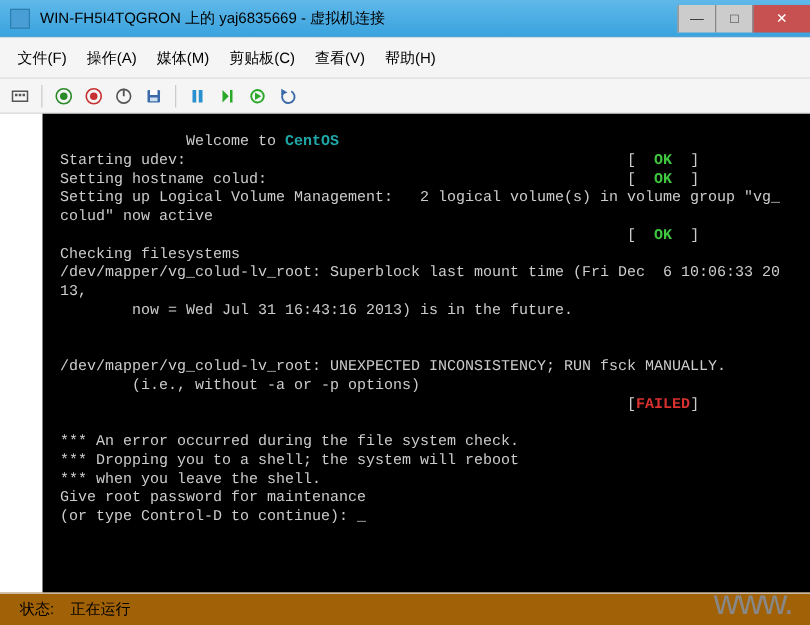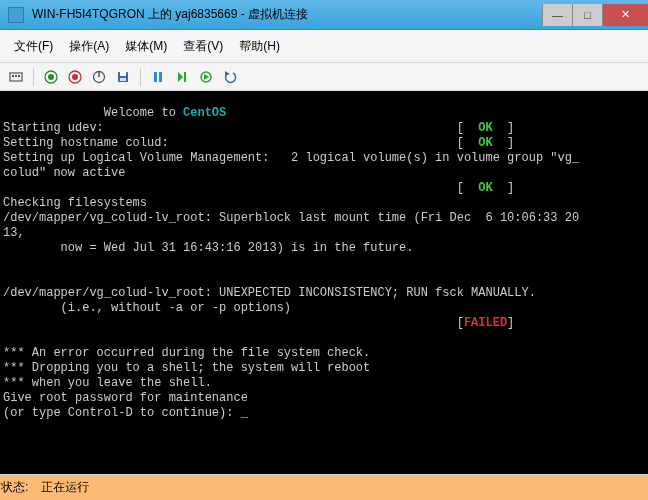--- a/index.html
+++ b/index.html
@@ -10,46 +10,47 @@
 .win-controls { display: flex; height: 22px; }
 .win-btn { width: 30px; display: flex; align-items: center; justify-content: center; font-size: 11px; border-left: 1px solid #888; cursor: pointer; }
 .win-min, .win-max { background: #ccc; color: #333; }
 .win-close { background: #c75050; color: #fff; width: 46px; }
 .menubar { height: 24px; background: #f5f5f5; display: flex; align-items: center; padding: 16px 6px; font-size: 12px; border-bottom: 1px solid #d8d8d8; }
 .menu-item { padding: 2px 8px; cursor: pointer; }
 .toolbar { height: 28px; background: #f5f5f5; display: flex; align-items: center; padding: 0 6px; gap: 4px; border-bottom: 1px solid #d8d8d8; }
 .tb-btn { width: 20px; height: 20px; display: flex; align-items: center; justify-content: center; cursor: pointer; border-radius: 2px; }
 .tb-btn svg { display: block; }
 .tb-sep { width: 1px; height: 18px; background: #ccc; margin: 0 3px; }
-.console { background: #000; color: #bbb; font-family: "Courier New", monospace; font-size: 12px; line-height: 15px; padding: 0 3px; height: 396px; white-space: pre; overflow: hidden; position: relative; }
+.console { background: #000; color: #bbb; font-family: "Courier New", monospace; font-size: 12px; line-height: 15px; padding: 0 14px; height: 396px; white-space: pre; overflow: hidden; position: relative; margin-left: 34px; }
 .c-white { color: #ccc; }
 .c-teal { color: #20a8a8; font-weight: bold; }
 .c-green { color: #3fc83f; font-weight: bold; }
 .c-red { color: #d93030; font-weight: bold; }
-.statusbar { height: 26px; background: #fdba74; border-top: 1px solid #d8d8d8; display: flex; align-items: center; padding: 0 1px; font-size: 12px; position: absolute; bottom: 0; left: 0; right: 0; }
+.statusbar { height: 26px; background: #a16207; border-top: 1px solid #d8d8d8; display: flex; align-items: center; padding: 0 16px; font-size: 12px; position: absolute; bottom: 0; left: 0; right: 0; }
 .watermark { position: absolute; bottom: 2px; right: 14px; font-size: 28px; font-family: Arial; color: #d02020; display: flex; align-items: baseline; letter-spacing: -1px; }
 .watermark .grey { color: #888; }
 </style>
 </head>
 <body>
 
 <div class="titlebar">
   <div class="app-icon"></div>
   <div class="title-text">WIN-FH5I4TQGRON 上的 yaj6835669 - 虚拟机连接</div>
   <div class="win-controls">
     <div class="win-btn win-min">—</div>
     <div class="win-btn win-max">□</div>
     <div class="win-btn win-close">✕</div>
   </div>
 </div>
 
 <div class="menubar">
   <div class="menu-item">文件(F)</div>
   <div class="menu-item">操作(A)</div>
   <div class="menu-item">媒体(M)</div>
+  <div class="menu-item">剪贴板(C)</div>
   <div class="menu-item">查看(V)</div>
   <div class="menu-item">帮助(H)</div>
 </div>
 
 <div class="toolbar">
   <div class="tb-btn">
       <svg width="16" height="16">
         <rect x="2" y="4" width="12" height="8" fill="none" stroke="#555" stroke-width="1.2"></rect>
         <rect x="4" y="6" width="2" height="2" fill="#555"></rect>
         <rect x="7" y="6" width="2" height="2" fill="#555"></rect>
@@ -132,13 +133,14 @@
 <span class="c-white">Give root password for maintenance</span>
 <span class="c-white"><span>(or type Control-D to continue):</span> <span>_</span></span>
 </div>
 
 <div class="statusbar">
   <span>状态:</span>
   <span style="margin-left:13px">正在运行</span>
 </div>
 
 <div class="watermark">
+  <span class="grey">www.</span>
 </div>
 
 </body></html>

